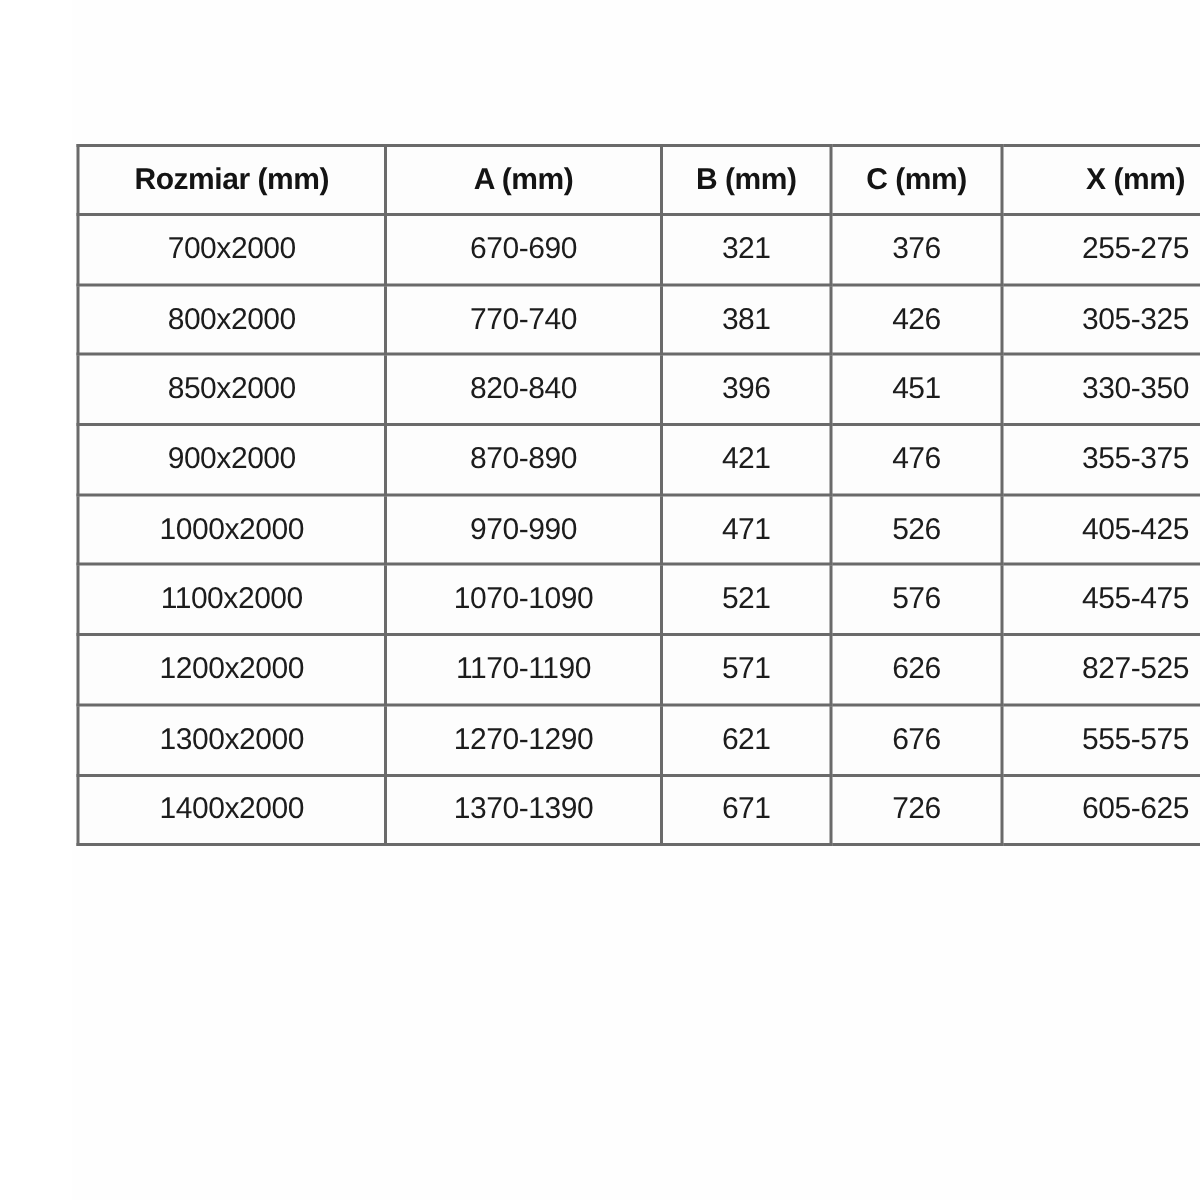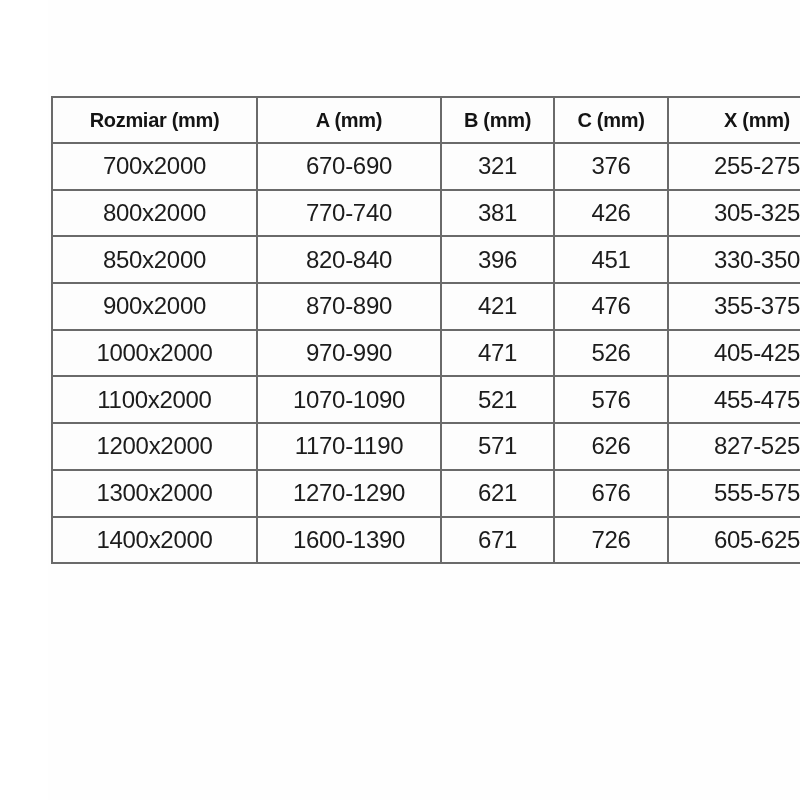--- a/index.html
+++ b/index.html
@@ -36,21 +36,21 @@
     letter-spacing: -0.3px;
   }
   table.spec-table thead tr { height: 46px; }
   table.spec-table tbody tr { height: 46.7px; }
   table.spec-table th {
     font-size: 20px;
     font-weight: bold;
     color: #141414;
   }
   table.spec-table td {
-    font-size: 24px;
+    font-size: 20px;
     font-weight: normal;
     color: #1c1c1c;
   }
 </style>
 </head>
 <body>
 
 <div class="page">
   <table class="spec-table">
     <colgroup>
@@ -121,20 +121,20 @@
         </tr>
         <tr>
           <td>1300x2000</td>
           <td>1270-1290</td>
           <td>621</td>
           <td>676</td>
           <td>555-575</td>
         </tr>
         <tr>
           <td>1400x2000</td>
-          <td>1600-1390</td>
+          <td>1370-1390</td>
           <td>671</td>
           <td>726</td>
           <td>605-625</td>
         </tr>
       </tbody>
   </table>
 </div>
 
 </body></html>

